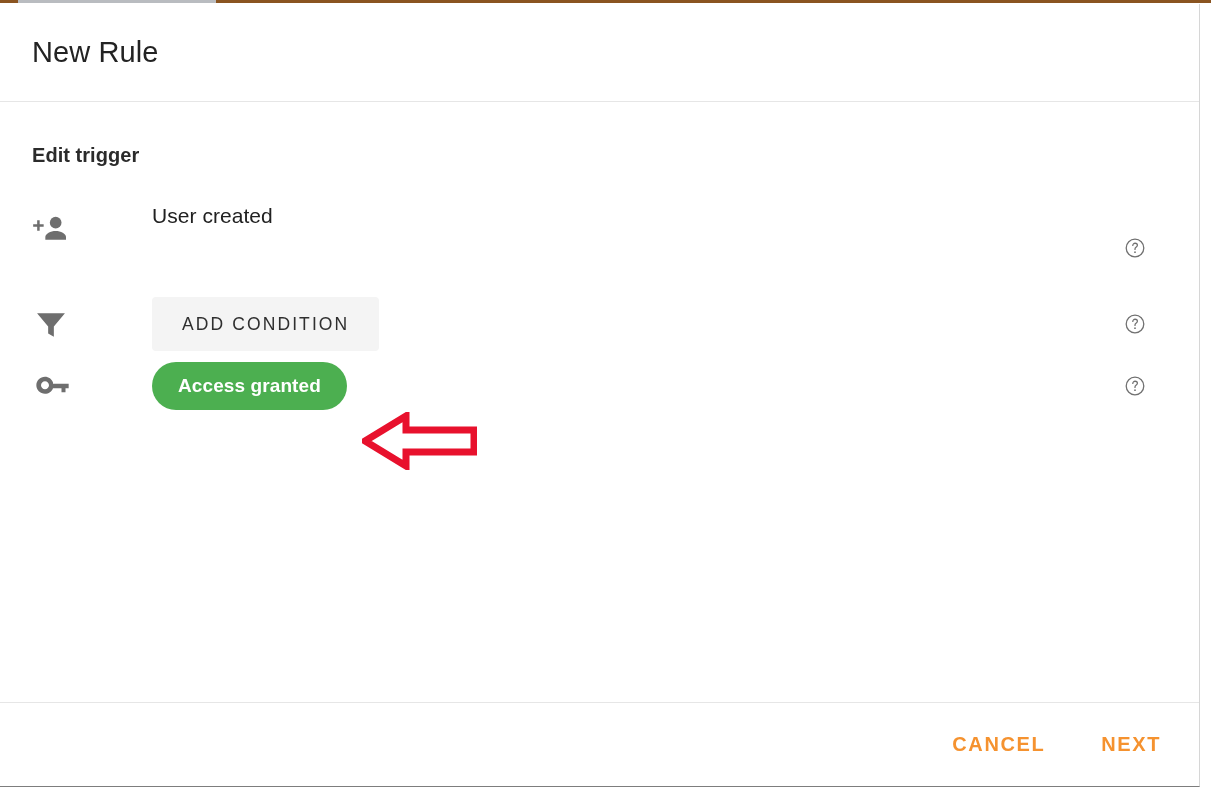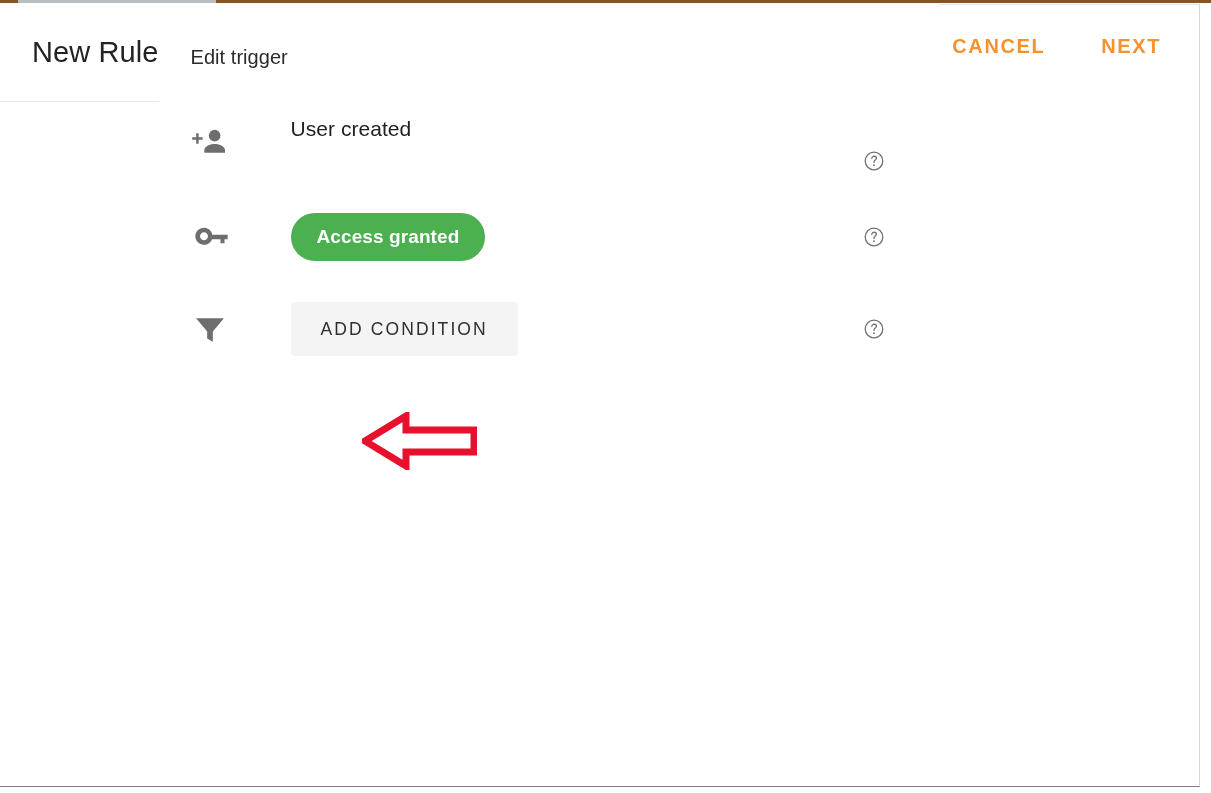--- a/index.html
+++ b/index.html
@@ -44,21 +44,21 @@
     position: absolute;
     left: 0;
     top: 4px;
     width: 1200px;
     height: 783px;
     background: #ffffff;
     border-right: 1px solid #d6d6d6;
     border-bottom: 1px solid #7d7d7d;
     box-sizing: border-box;
     display: flex;
-    flex-direction: row;
+    flex-direction: column;
   }
 
   .dialog-header {
     height: 98px;
     min-height: 98px;
     border-bottom: 1px solid #e6e6e6;
     display: flex;
     align-items: center;
     padding-left: 32px;
     box-sizing: border-box;
@@ -73,31 +73,32 @@
   .dialog-body {
     flex: 1 1 auto;
     padding: 42px 30px 0 32px;
     box-sizing: border-box;
     position: relative;
   }
 
   .section-title {
     font-size: 20px;
     color: #2b2b2b;
-    font-weight: 400;
-    margin: 0 0 48px 0;
+    font-weight: 700;
+    margin: 0 0 37px 0;
     letter-spacing: 0.05px;
   }
 
   
   .rule-row {
     display: flex;
     align-items: flex-start;
     position: relative;
     min-height: 54px;
+    gap: 20px;
   }
   .row-trigger   { margin-bottom: 35px; }
   .row-outcome   { margin-bottom: 30px; align-items: center; min-height: 62px; }
   .row-condition { align-items: center; min-height: 62px; }
 
   .row-icon {
     width: 48px;
     min-width: 48px;
     display: flex;
     align-items: flex-start;
@@ -253,20 +254,38 @@
       </div>
       <button class="help-btn" aria-label="help">
         <svg width="22" height="22" viewBox="0 0 24 24" aria-hidden="true">
           <circle cx="12" cy="12" r="9.6" fill="none" stroke="#707070" stroke-width="1.4"></circle>
           <path d="M9.6 9.2c0-1.4 1.1-2.4 2.5-2.4 1.4 0 2.5 0.9 2.5 2.2 0 1.1-0.6 1.6-1.5 2.2-0.8 0.6-1.1 1-1.1 1.9v0.4" fill="none" stroke="#707070" stroke-width="1.4" stroke-linecap="round"></path>
           <circle cx="12" cy="16.6" r="0.95" fill="#707070"></circle>
         </svg>
       </button>
     </div>
 
+    <div class="rule-row row-condition">
+      <div class="row-icon">
+        <svg width="38" height="38" viewBox="0 0 24 24" aria-hidden="true">
+          <path d="M3.2 5.2h17.6l-7 8.3v6.6l-3.6-2.1v-4.5z" fill="#6e6e6e"></path>
+        </svg>
+      </div>
+      <div class="row-main">
+        <button class="add-condition-btn">ADD CONDITION</button>
+      </div>
+      <button class="help-btn" aria-label="help">
+        <svg width="22" height="22" viewBox="0 0 24 24" aria-hidden="true">
+          <circle cx="12" cy="12" r="9.6" fill="none" stroke="#707070" stroke-width="1.4"></circle>
+          <path d="M9.6 9.2c0-1.4 1.1-2.4 2.5-2.4 1.4 0 2.5 0.9 2.5 2.2 0 1.1-0.6 1.6-1.5 2.2-0.8 0.6-1.1 1-1.1 1.9v0.4" fill="none" stroke="#707070" stroke-width="1.4" stroke-linecap="round"></path>
+          <circle cx="12" cy="16.6" r="0.95" fill="#707070"></circle>
+        </svg>
+      </button>
+    </div>
+
     <div class="rule-row row-outcome">
       <div class="row-icon">
         <svg width="40" height="40" viewBox="0 0 24 24" aria-hidden="true">
           <g fill="#6e6e6e">
             <path d="M12.6 10.6H22v2.7h-1.9v2.5h-2.4v-2.5h-5.1c-0.7 2-2.6 3.4-4.8 3.4C4.9 16.7 2.6 14.4 2.6 11.6
                      S4.9 6.5 7.8 6.5c2.2 0 4.1 1.4 4.8 3.4z M7.8 9.2c-1.3 0-2.4 1.1-2.4 2.4s1.1 2.4 2.4 2.4
                      2.4-1.1 2.4-2.4S9.1 9.2 7.8 9.2z"></path>
           </g>
         </svg>
       </div>
@@ -275,38 +294,20 @@
       </div>
       <button class="help-btn" aria-label="help">
         <svg width="22" height="22" viewBox="0 0 24 24" aria-hidden="true">
           <circle cx="12" cy="12" r="9.6" fill="none" stroke="#707070" stroke-width="1.4"></circle>
           <path d="M9.6 9.2c0-1.4 1.1-2.4 2.5-2.4 1.4 0 2.5 0.9 2.5 2.2 0 1.1-0.6 1.6-1.5 2.2-0.8 0.6-1.1 1-1.1 1.9v0.4" fill="none" stroke="#707070" stroke-width="1.4" stroke-linecap="round"></path>
           <circle cx="12" cy="16.6" r="0.95" fill="#707070"></circle>
         </svg>
       </button>
     </div>
 
-    <div class="rule-row row-condition">
-      <div class="row-icon">
-        <svg width="38" height="38" viewBox="0 0 24 24" aria-hidden="true">
-          <path d="M3.2 5.2h17.6l-7 8.3v6.6l-3.6-2.1v-4.5z" fill="#6e6e6e"></path>
-        </svg>
-      </div>
-      <div class="row-main">
-        <button class="add-condition-btn">ADD CONDITION</button>
-      </div>
-      <button class="help-btn" aria-label="help">
-        <svg width="22" height="22" viewBox="0 0 24 24" aria-hidden="true">
-          <circle cx="12" cy="12" r="9.6" fill="none" stroke="#707070" stroke-width="1.4"></circle>
-          <path d="M9.6 9.2c0-1.4 1.1-2.4 2.5-2.4 1.4 0 2.5 0.9 2.5 2.2 0 1.1-0.6 1.6-1.5 2.2-0.8 0.6-1.1 1-1.1 1.9v0.4" fill="none" stroke="#707070" stroke-width="1.4" stroke-linecap="round"></path>
-          <circle cx="12" cy="16.6" r="0.95" fill="#707070"></circle>
-        </svg>
-      </button>
-    </div>
-
   </div>
 
   <div class="dialog-footer">
     <button class="text-btn">CANCEL</button>
     <button class="text-btn">NEXT</button>
   </div>
 
 </div>
 
 <div class="annotation-arrow">

